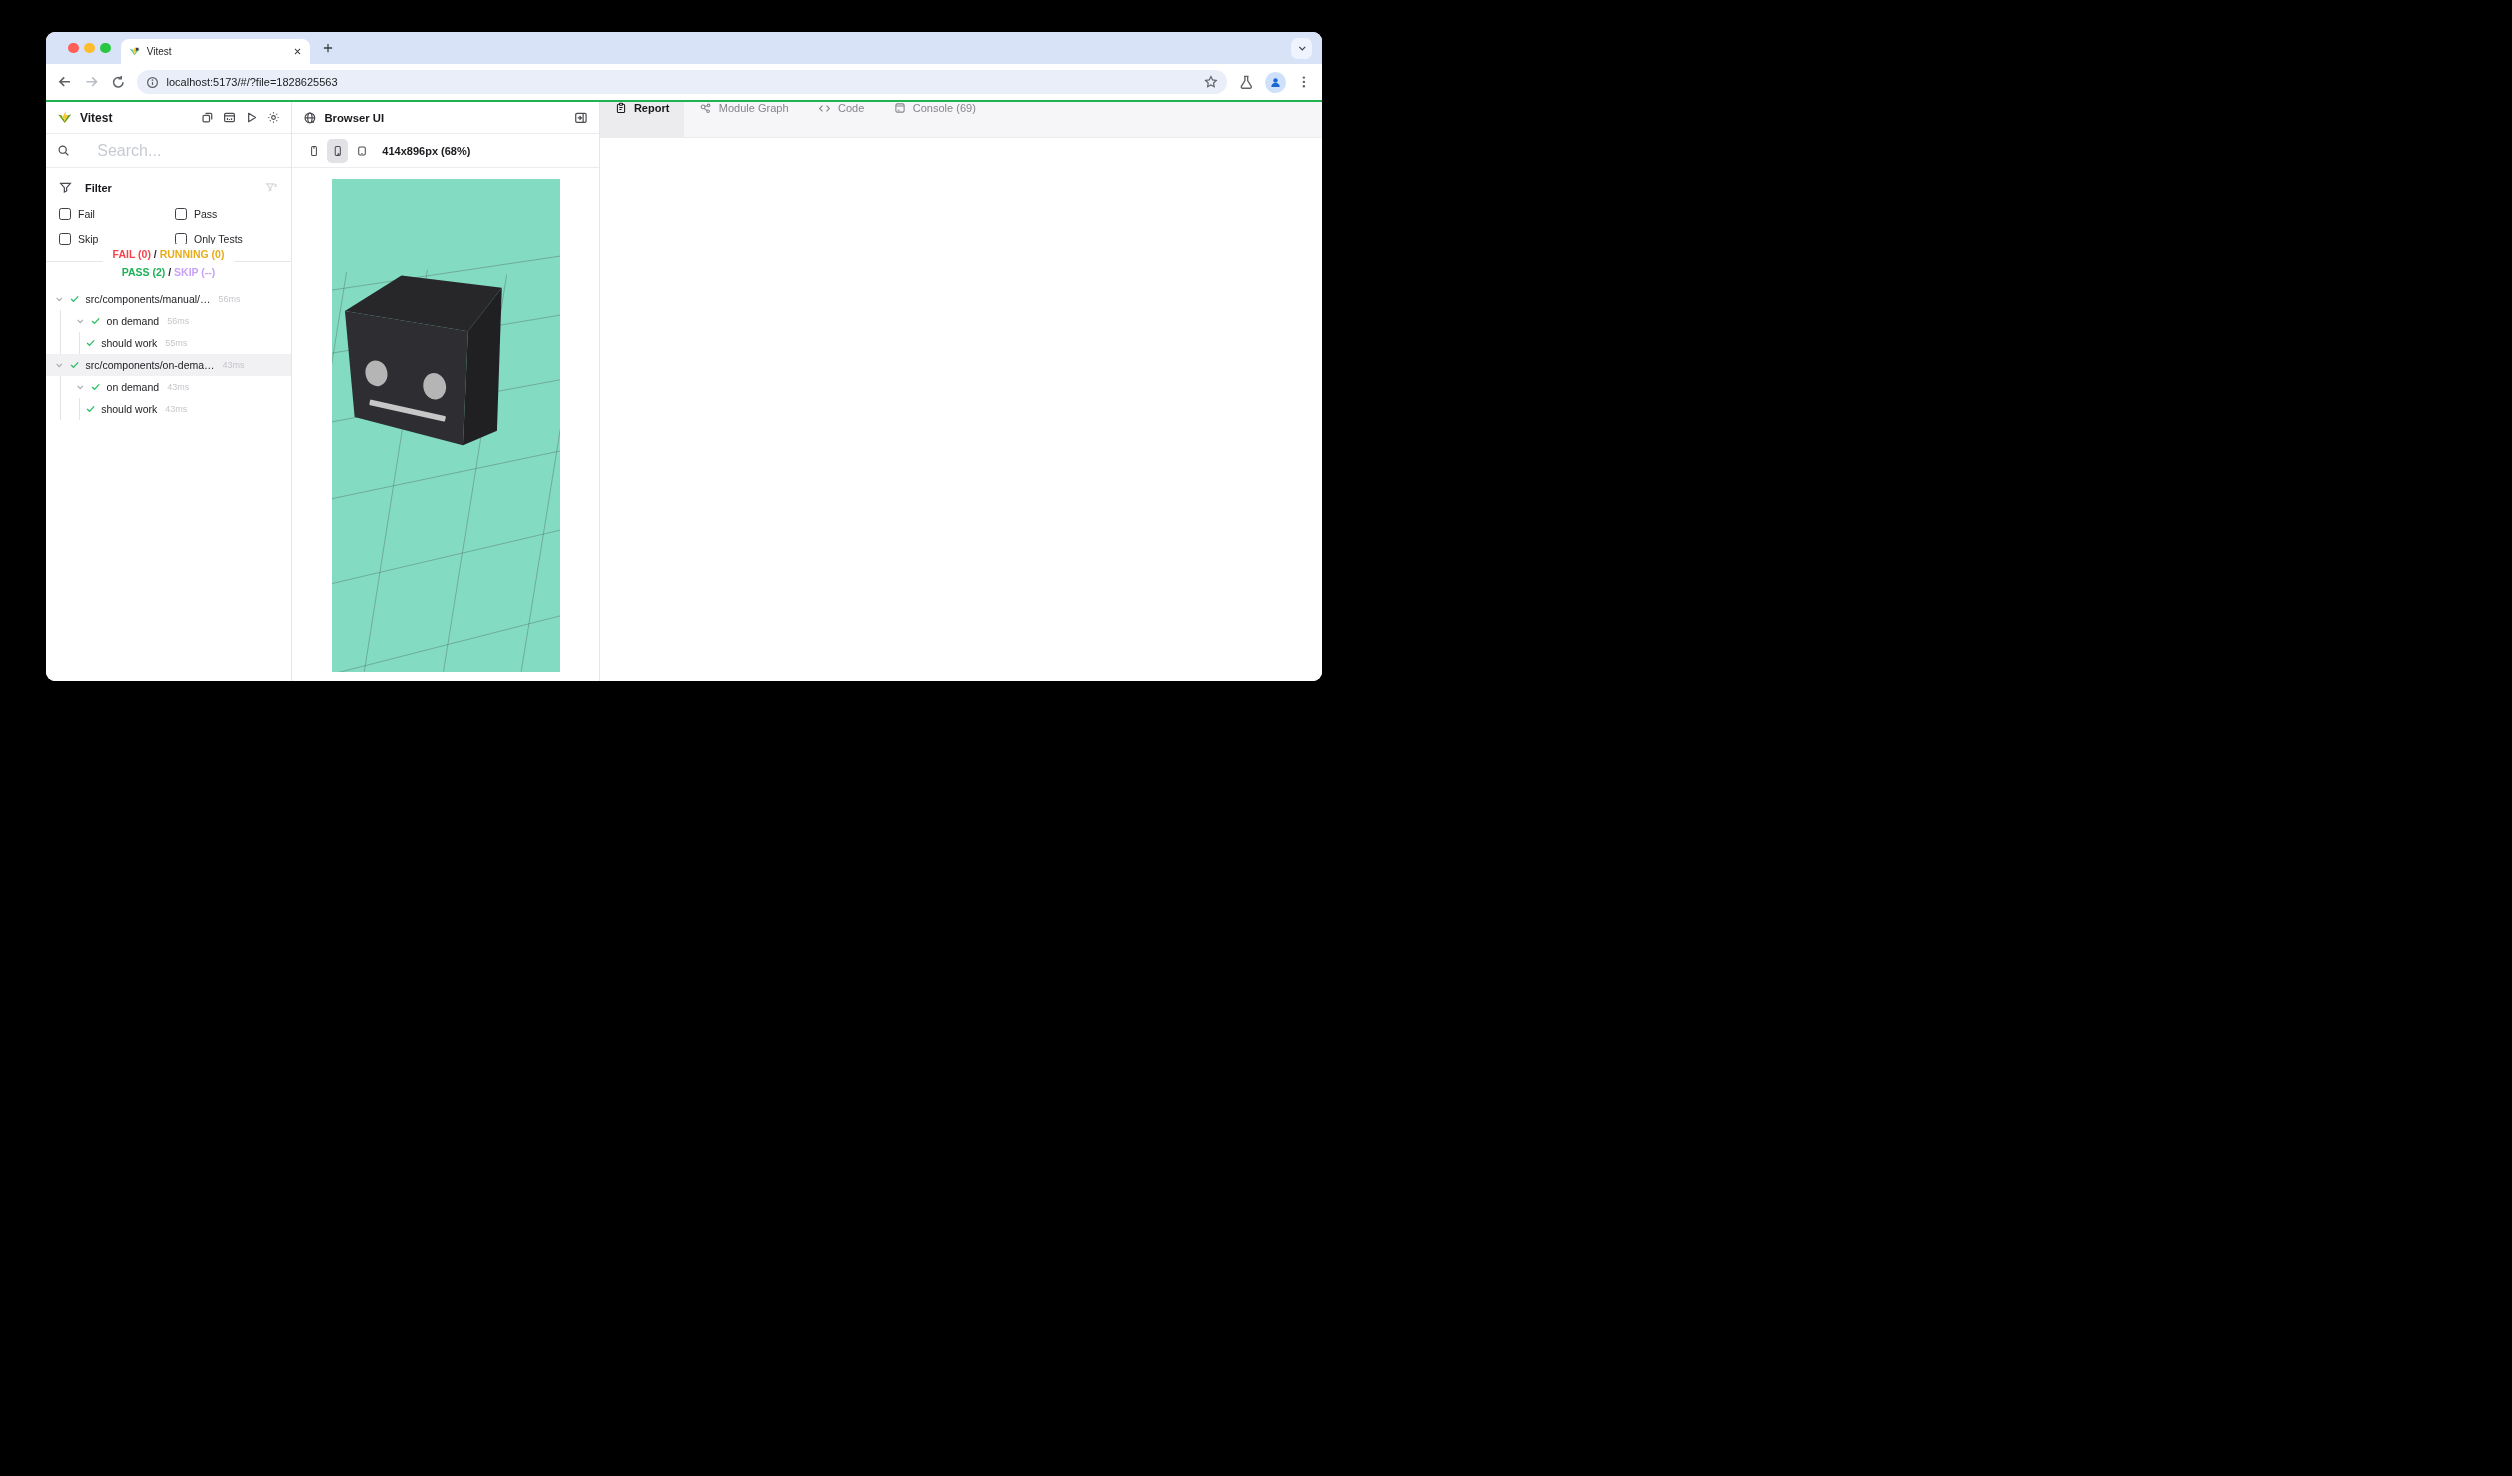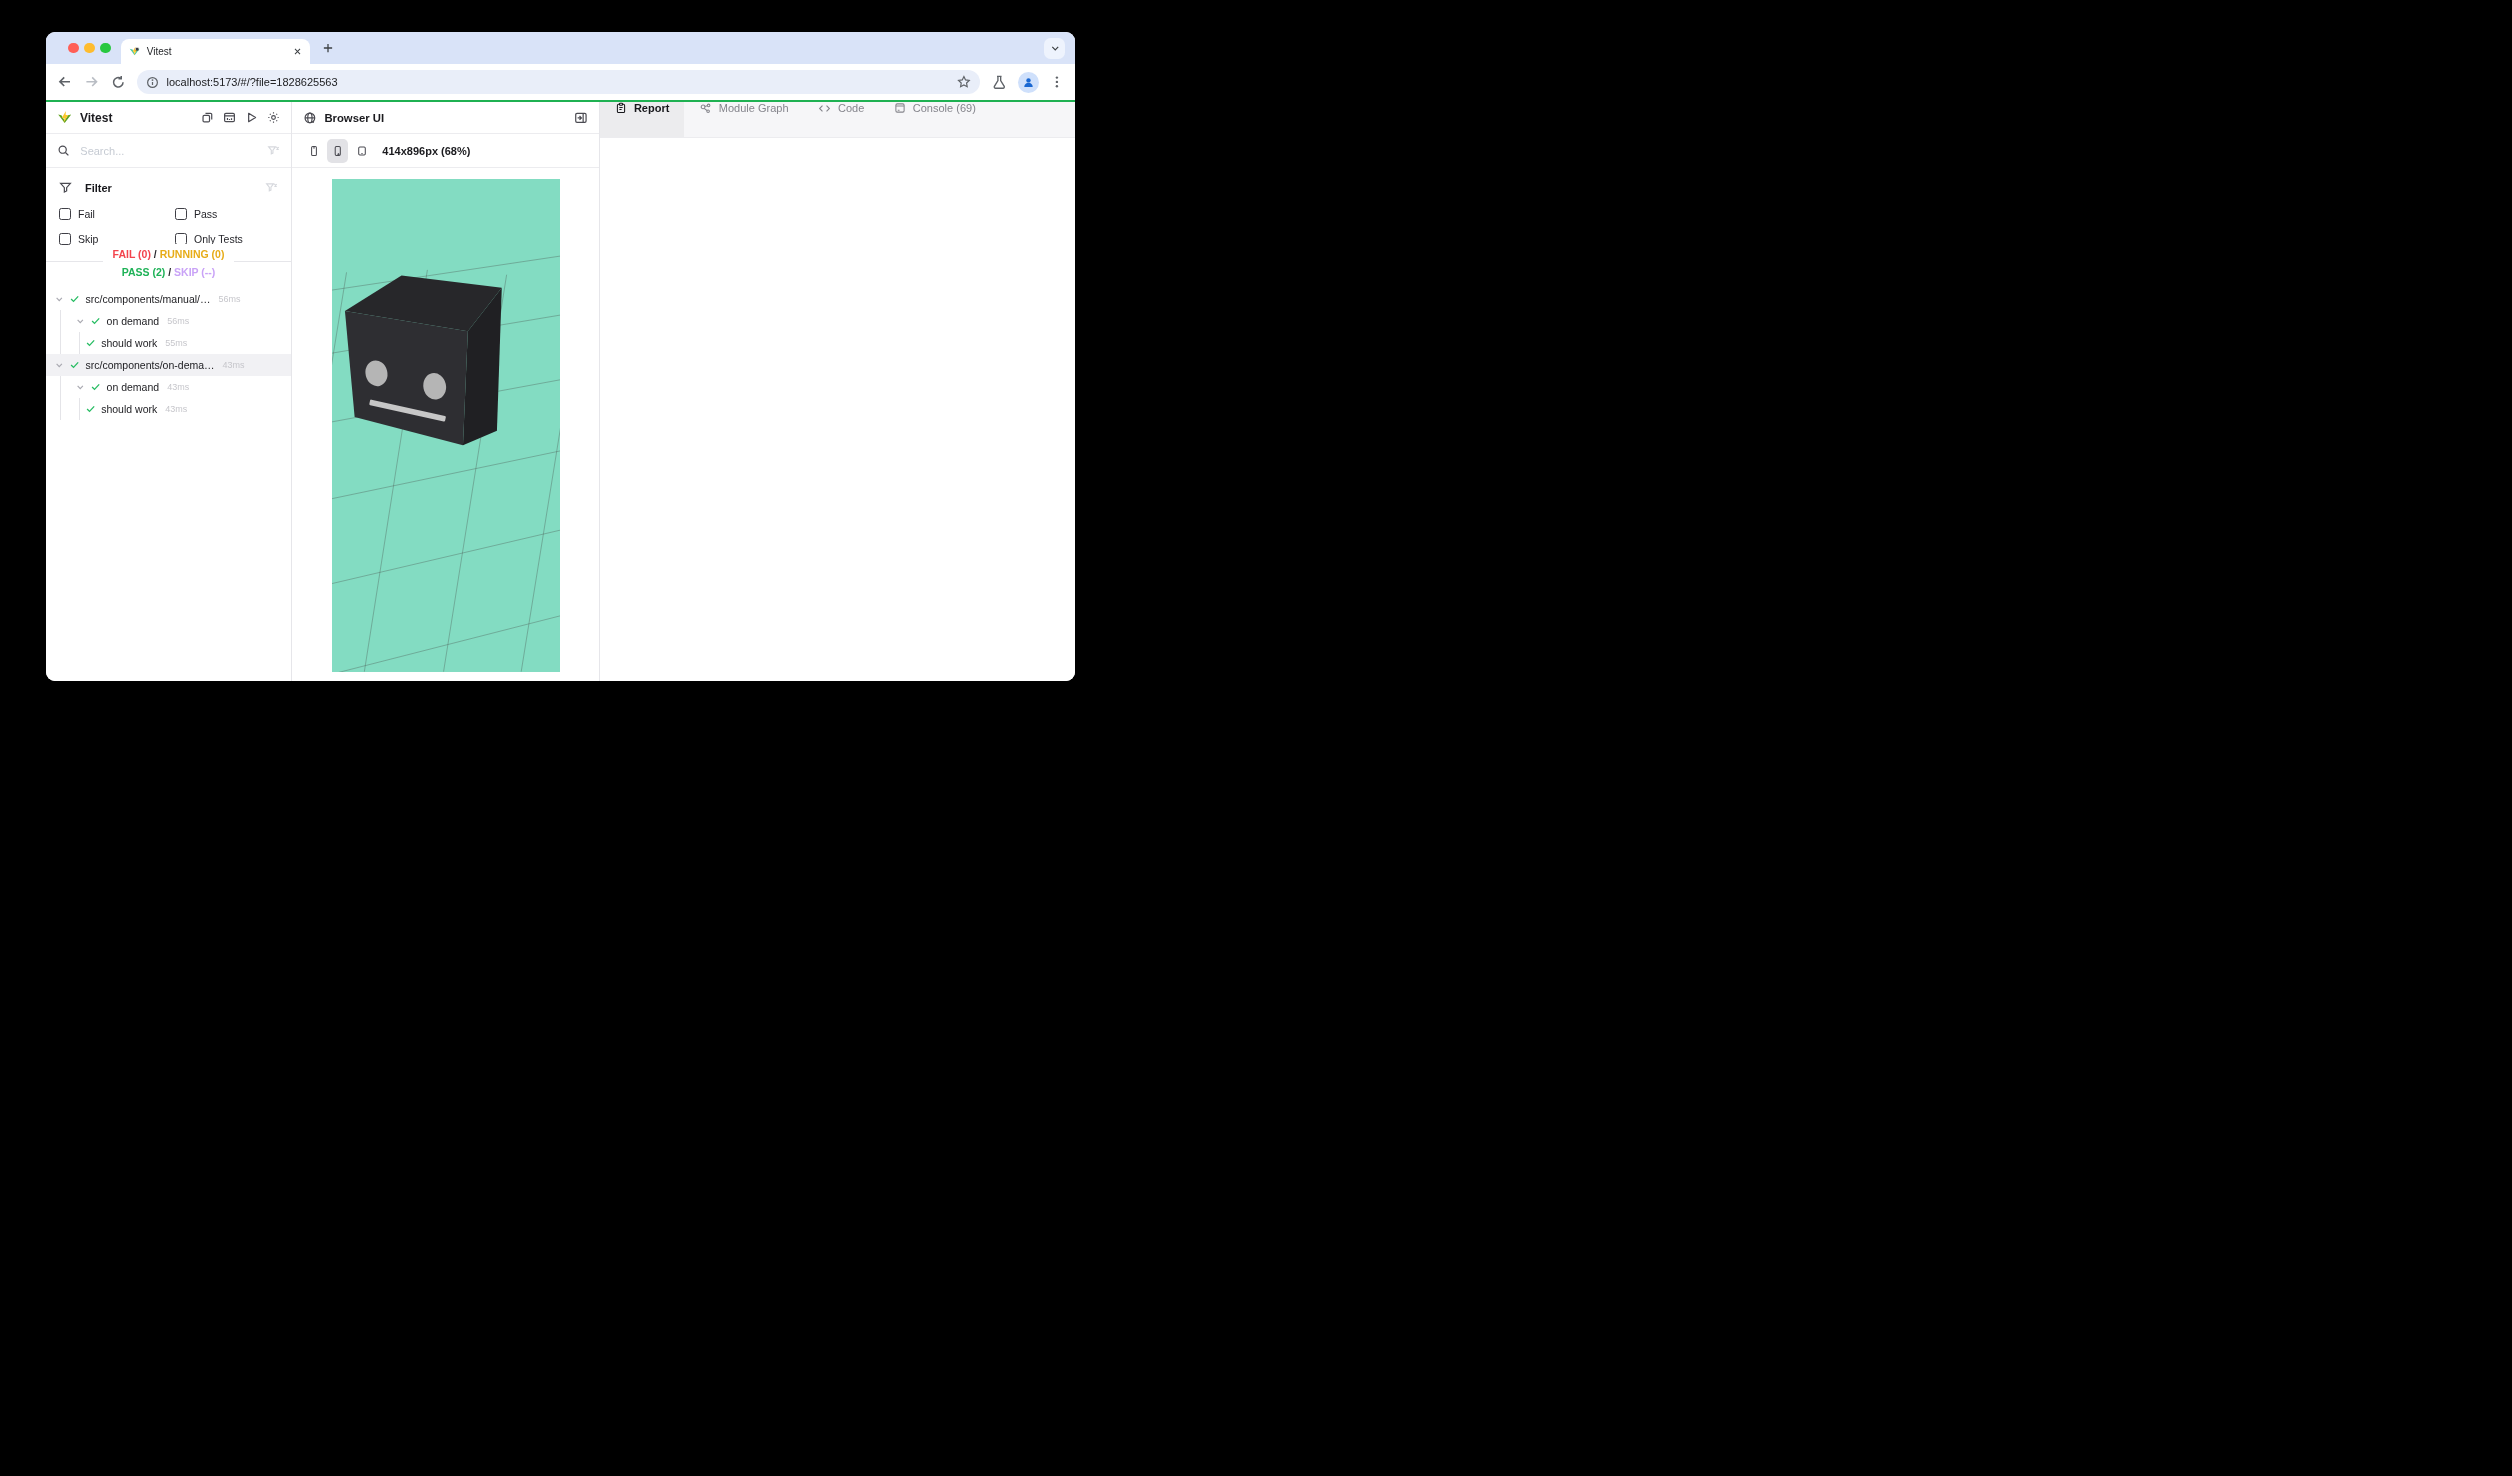--- a/index.html
+++ b/index.html
@@ -1,17 +1,17 @@
 <!DOCTYPE html>
 <html style="font-size:13px"><head>
 <meta charset="utf-8">
 <style>
   html,body{margin:0;padding:0;width:1256px;height:738px;background:#000;overflow:hidden;
     font-family:"Liberation Sans","DejaVu Sans",sans-serif;-webkit-font-smoothing:antialiased;}
-  .window{position:absolute;left:46px;top:32px;width:1029px;height:649px;border-radius:9px;
+  .window{position:absolute;left:46px;top:32px;width:1276px;height:649px;border-radius:9px;
     overflow:hidden;background:#fff;box-shadow:0 18px 57px rgba(0,0,0,.6);}
   
   .tabstrip{height:32px;background:#d9e3f8;position:relative;}
   .tl{position:absolute;top:10.5px;width:10.5px;height:10.5px;border-radius:50%;}
   .tl.r{left:22px;background:#ff5f57}.tl.y{left:38px;background:#febc2e}.tl.g{left:54px;background:#28c840}
   .tab{position:absolute;left:75px;top:6.5px;width:189px;height:26px;background:#fff;border-radius:8px 8px 0 0;
     display:flex;align-items:center;padding:0 8px;box-sizing:border-box;gap:6.5px;}
   .tab-title{font-size:10px;color:#1f2124;flex:1;}
   .newtab{position:absolute;left:276px;top:9.7px;color:#3c4043}
   .strip-chevron{position:absolute;right:9.7px;top:5.7px;width:21px;height:21px;border-radius:6.5px;background:#eef3fd;
@@ -29,22 +29,22 @@
     border-bottom:0.8px solid #ececef;background:#fff;}
   .subbar{height:34px;display:flex;align-items:center;padding:0 11.3px;box-sizing:border-box;
     border-bottom:0.8px solid #ececef;background:#fff;}
   .bold{font-weight:bold;font-size:11.3px;color:#1b1b1f;}
   .spacer{flex:1}
   .gic{color:#4b4b52;display:flex}
   .lic{color:#d6d8dd;display:flex}
   
   .sidebar{width:246px;border-right:0.8px solid #e6e6ea;display:flex;flex-direction:column;box-sizing:border-box;}
   .sb-icons{display:flex;gap:9px;align-items:center;}
-  .search-input{border:none;outline:none;background:transparent;font-size:11px;flex:1;color:#1b1b1f;
-    font-family:inherit;}
+  .search-input{border:none;outline:none;background:transparent;font-size:16px;flex:1;color:#1b1b1f;
+    font-family:inherit;margin-left:17px;}
   .search-input::placeholder{color:#c6cbd3}
   .sb-filter{padding:9.7px 13px 16px;border-bottom:0.8px solid #e6e6ea;}
   .filter-head{display:flex;align-items:center;gap:13px;height:19.4px;}
   .filter-head .t{font-weight:bold;font-size:11px;color:#17171b;}
   .fgrid{display:grid;grid-template-columns:1fr 1fr;row-gap:12px;margin-top:10.5px;gap:13px;}
   .fopt{display:flex;align-items:center;gap:7.3px;font-size:10.5px;color:#26262b;}
   .cbox{width:9.7px;height:9.7px;border:1.3px solid #3f3f46;border-radius:2.4px;background:#fff;}
   .sb-summary{display:flex;justify-content:center;margin-top:-18px;position:relative;}
   .chip{background:#fff;padding:0.8px 9.7px;text-align:center;font-size:10.5px;font-weight:bold;line-height:18px;}
   .c-fail{color:#f3444d}.c-run{color:#e7ac18}.c-pass{color:#1eb257}.c-skip{color:#c9a2f7}.c-sep{color:#26262b}

